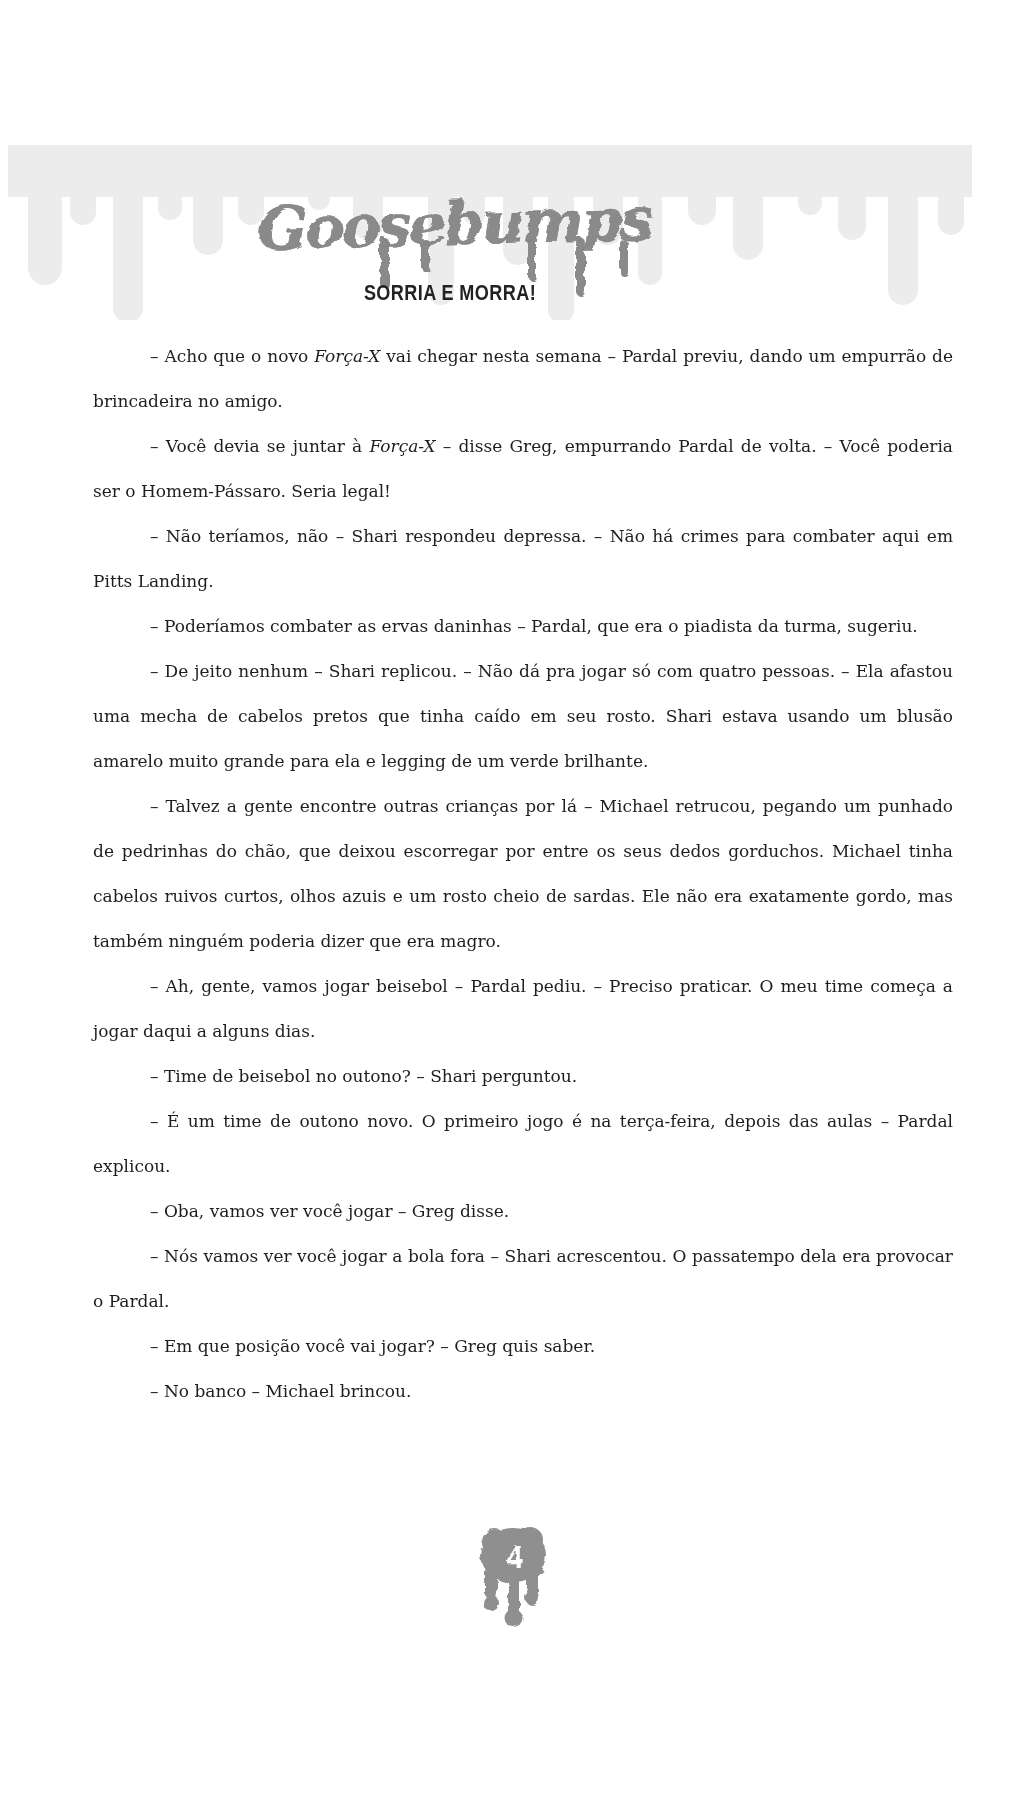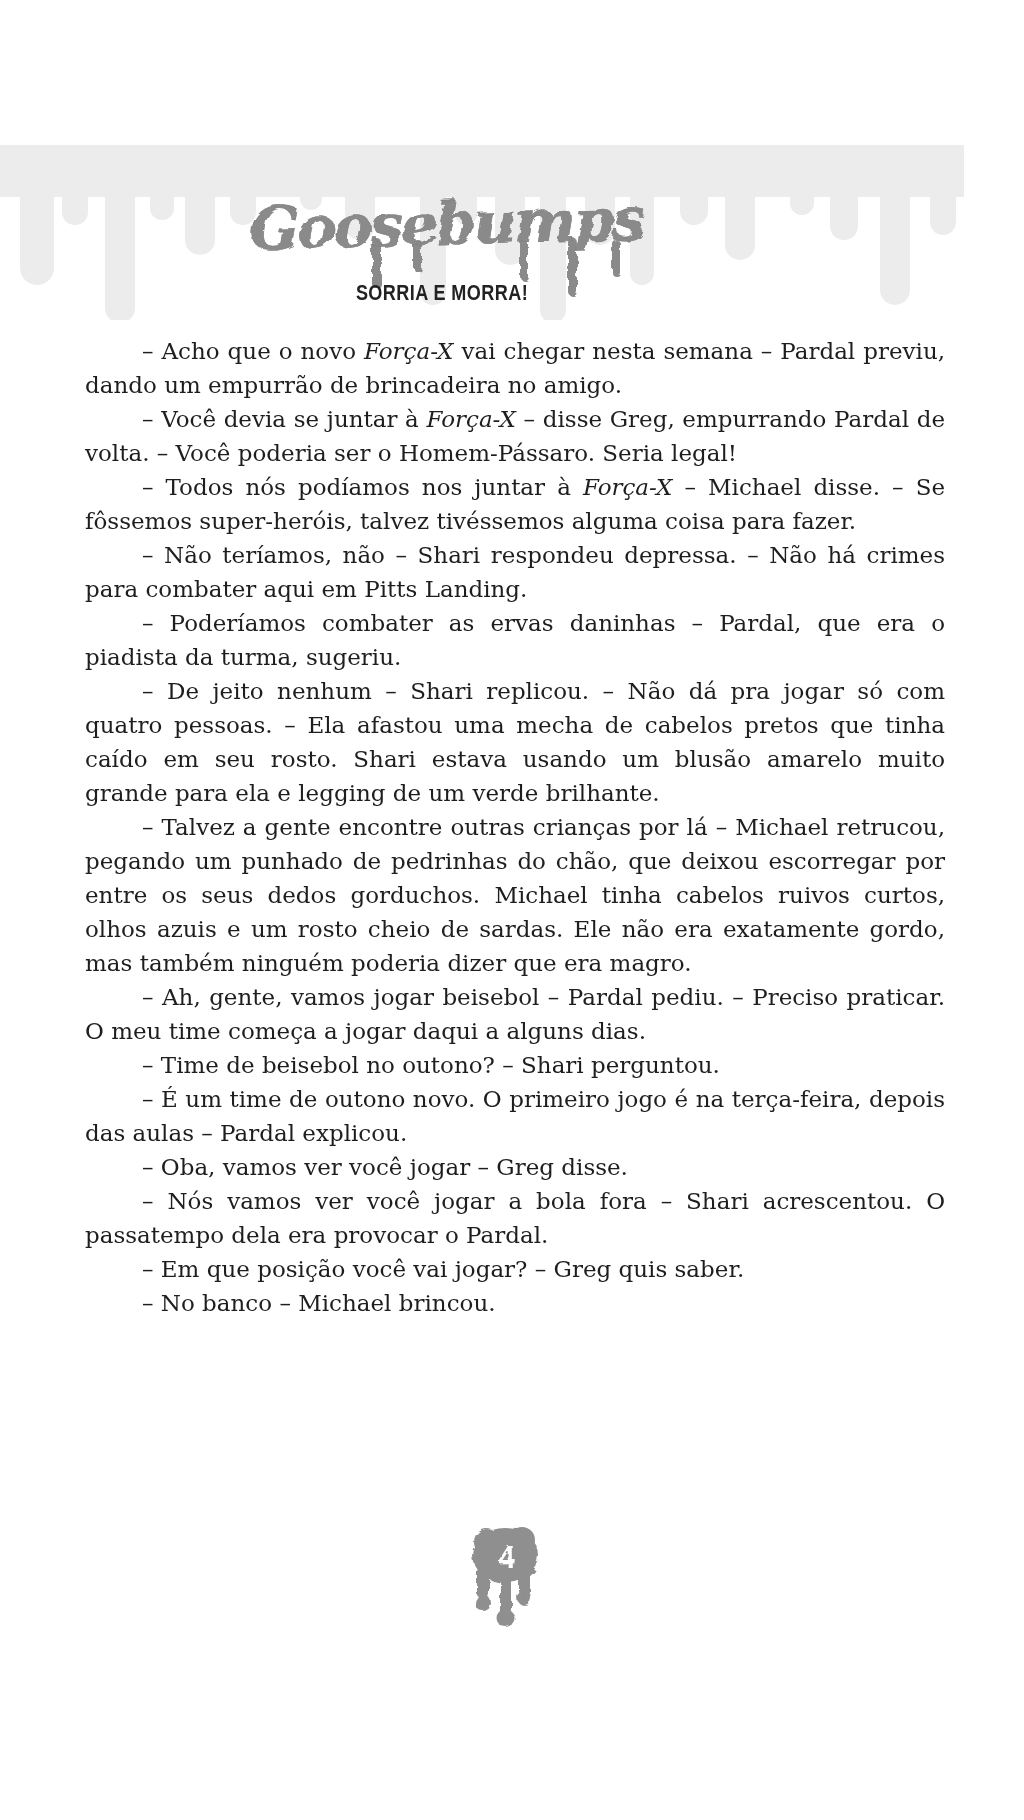--- a/index.html
+++ b/index.html
@@ -3,20 +3,21 @@
 <meta charset="utf-8">
 <style>
   html, body { margin: 0; padding: 0; background: #ffffff; }
   .page {
     position: relative;
     width: 964px;
     height: 1820px;
     background: var(--page-bg, #ffffff);
     overflow: hidden;
     font-family: "DejaVu Serif", serif;
+    margin-left: 8px;
   }
   .drip-band {
     position: absolute;
     left: 0;
     top: 145px;
     width: 1024px;
     height: 175px;
     display: block;
   }
   .logo-svg {
@@ -48,22 +49,22 @@
     font-weight: bold;
     font-size: 21.5px;
     letter-spacing: 0.5px;
     color: #222222;
   }
   .page-body {
     position: absolute;
     left: 85px;
     top: 334px;
     width: 860px;
-    font-size: 23px;
-    line-height: 34px;
+    font-size: 17px;
+    line-height: 45px;
     color: var(--text-color, #1e1e1e);
     text-align: justify;
   }
   .page-body p {
     margin: 0;
     padding: 0;
     text-indent: 57px;
   }
   .page-body em {
     font-style: italic;
@@ -132,21 +133,20 @@
       </g>
       <text class="logo-text" x="447" y="76" text-anchor="middle" transform="rotate(-1.5 447 76)">Goosebumps</text>
     </g>
   </svg>
 
   <div class="subtitle">SORRIA E MORRA!</div>
 
   <div class="page-body">
       <p>– Acho que o novo <em>Força-X</em> vai chegar nesta semana – Pardal previu, dando um empurrão de brincadeira no amigo.</p>
       <p>– Você devia se juntar à <em>Força-X</em> – disse Greg, empurrando Pardal de volta. – Você poderia ser o Homem-Pássaro. Seria legal!</p>
-      <p>– Todos nós podíamos nos juntar à <em>Força-X</em> – Michael disse. – Se fôssemos super-heróis, talvez tivéssemos alguma coisa para fazer.</p>
       <p>– Não teríamos, não – Shari respondeu depressa. – Não há crimes para combater aqui em Pitts Landing.</p>
       <p>– Poderíamos combater as ervas daninhas – Pardal, que era o piadista da turma, sugeriu.</p>
       <p>– De jeito nenhum – Shari replicou. – Não dá pra jogar só com quatro pessoas. – Ela afastou uma mecha de cabelos pretos que tinha caído em seu rosto. Shari estava usando um blusão amarelo muito grande para ela e legging de um verde brilhante.</p>
       <p>– Talvez a gente encontre outras crianças por lá – Michael retrucou, pegando um punhado de pedrinhas do chão, que deixou escorregar por entre os seus dedos gorduchos. Michael tinha cabelos ruivos curtos, olhos azuis e um rosto cheio de sardas. Ele não era exatamente gordo, mas também ninguém poderia dizer que era magro.</p>
       <p>– Ah, gente, vamos jogar beisebol – Pardal pediu. – Preciso praticar. O meu time começa a jogar daqui a alguns dias.</p>
       <p>– Time de beisebol no outono? – Shari perguntou.</p>
       <p>– É um time de outono novo. O primeiro jogo é na terça-feira, depois das aulas – Pardal explicou.</p>
       <p>– Oba, vamos ver você jogar – Greg disse.</p>
       <p>– Nós vamos ver você jogar a bola fora – Shari acrescentou. O passatempo dela era provocar o Pardal.</p>
       <p>– Em que posição você vai jogar? – Greg quis saber.</p>

